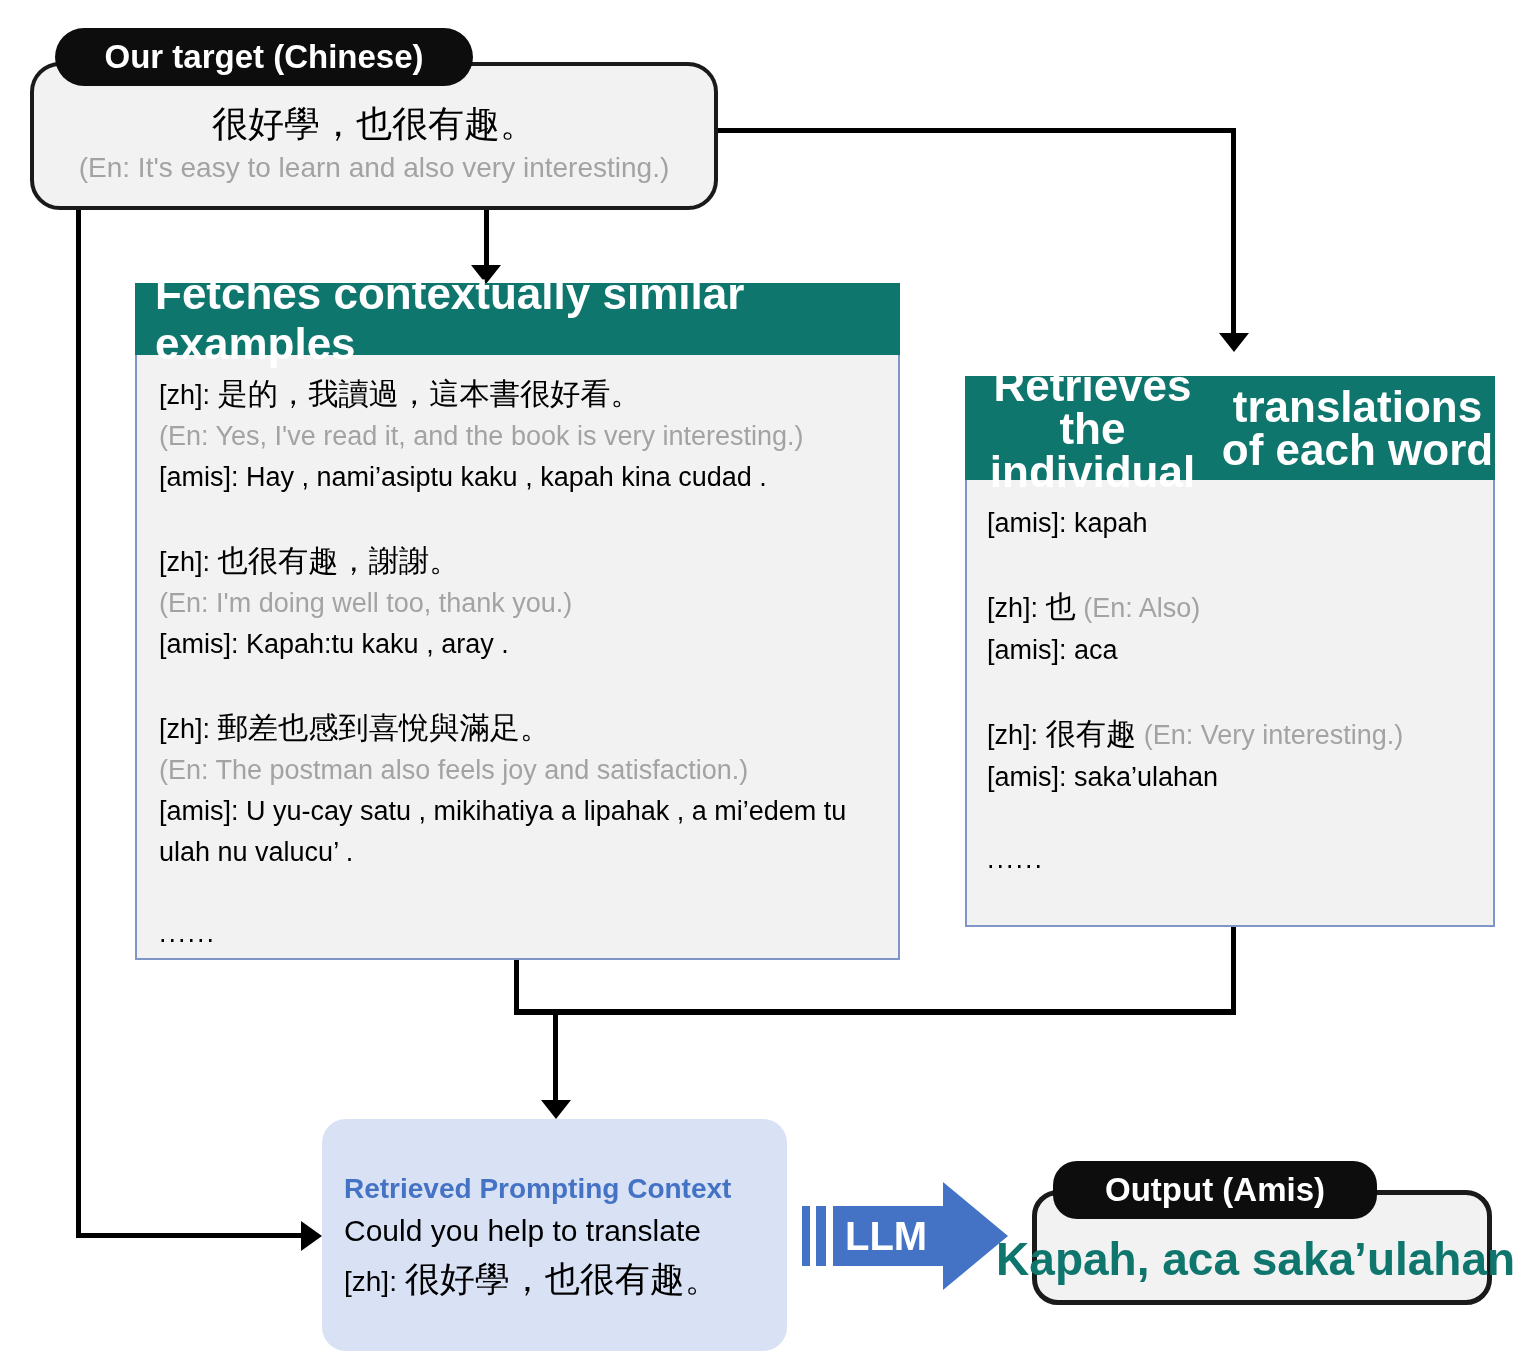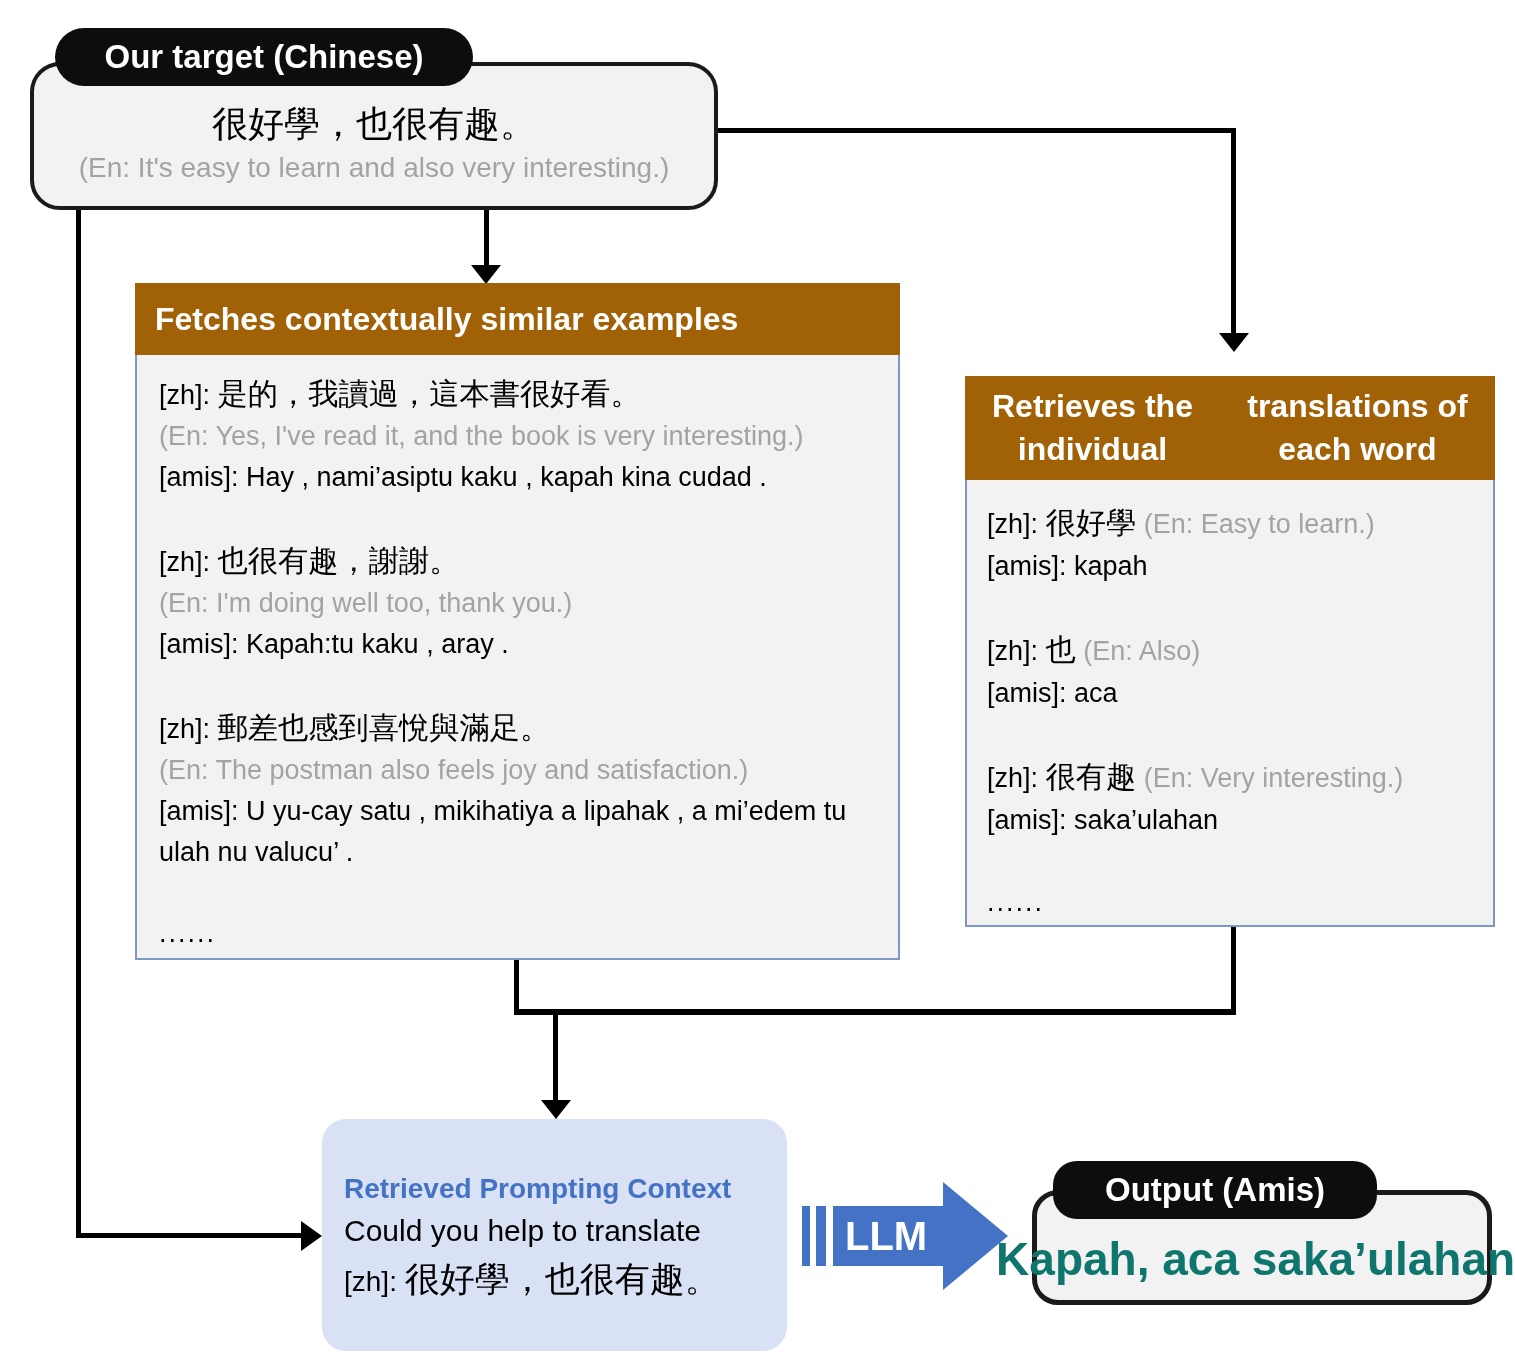--- a/index.html
+++ b/index.html
@@ -21,21 +21,21 @@
     font-weight:bold; display:flex; align-items:center; justify-content:center;
     border-radius:30px; white-space:nowrap; }
   
   .target-box{ position:absolute; left:30px; top:62px; width:688px; height:148px;
     background:#f2f2f2; border:4px solid #1a1a1a; border-radius:30px; z-index:1;
     display:flex; flex-direction:column; align-items:center; padding-top:34px; }
   .target-zh{ font-size:36px; color:#000; line-height:48px; white-space:nowrap; }
   .target-en{ font-size:28px; color:#a3a3a3; line-height:40px; white-space:nowrap; }
   
   .panel{ position:absolute; z-index:1; }
-  .panel-header{ background:#a16207; color:#fff; font-weight:bold; font-size:32px; }
+  .panel-header{ background:#0f766e; color:#fff; font-weight:bold; font-size:44px; }
   .panel-body{ background:#f2f2f2; border:2px solid #8096c8; border-top:none;
     font-size:27px; color:#000; overflow:hidden; }
   .fetches{ left:135px; top:283px; width:765px; height:677px; }
   .fetches .panel-header{ height:72px; display:flex; align-items:center; padding:0 20px; }
   .fetches .panel-body{ height:605px; padding:18px 22px 0 22px; }
   .fetches p{ line-height:41px; }
   .retrieves{ left:965px; top:352px; width:530px; height:553px; }
   .retrieves .panel-header{ height:104px; display:flex; flex-direction:row;
     align-items:center; justify-content:center; line-height:43px; text-align:center;margin-top:24px; }
   .retrieves .panel-body{ height:447px; padding:22px 20px 0 20px; }
@@ -111,21 +111,20 @@
       <p class="dots">......</p>
     </div>
   </div>
 
   <div class="panel retrieves">
     <div class="panel-header">
       <span>Retrieves the individual</span>
       <span>translations of each word</span>
     </div>
     <div class="panel-body">
-      <p><span>[zh]: </span><span class="cjk">很好學</span><span class="en-gray"> (En: Easy to learn.)</span></p>
       <p>[amis]: kapah</p>
 
       <p class="gap"><span>[zh]: </span><span class="cjk">也</span><span class="en-gray"> (En: Also)</span></p>
       <p>[amis]: aca</p>
 
       <p class="gap"><span>[zh]: </span><span class="cjk">很有趣</span><span class="en-gray"> (En: Very interesting.)</span></p>
       <p>[amis]: saka’ulahan</p>
 
       <p class="dots">......</p>
     </div>

